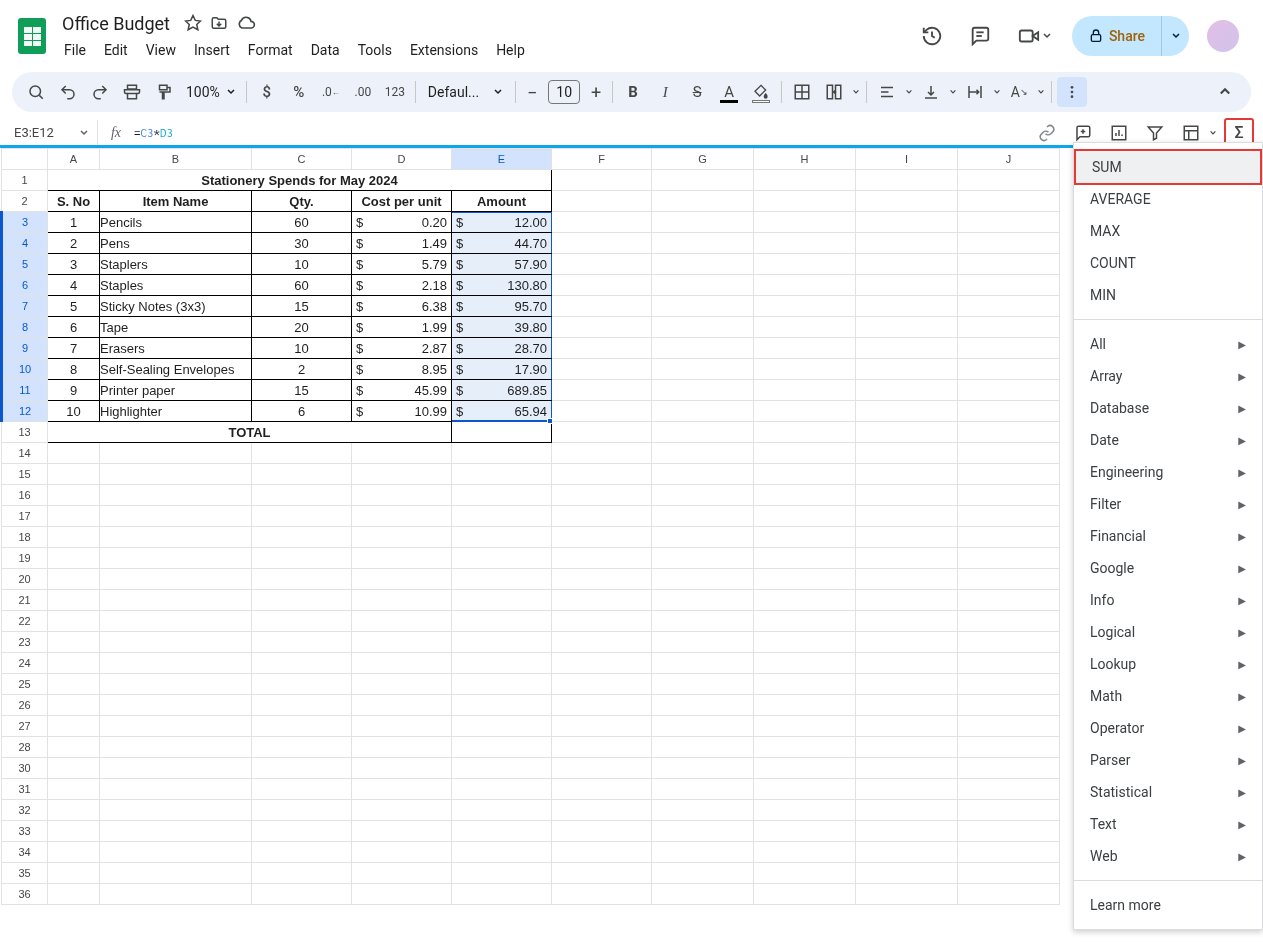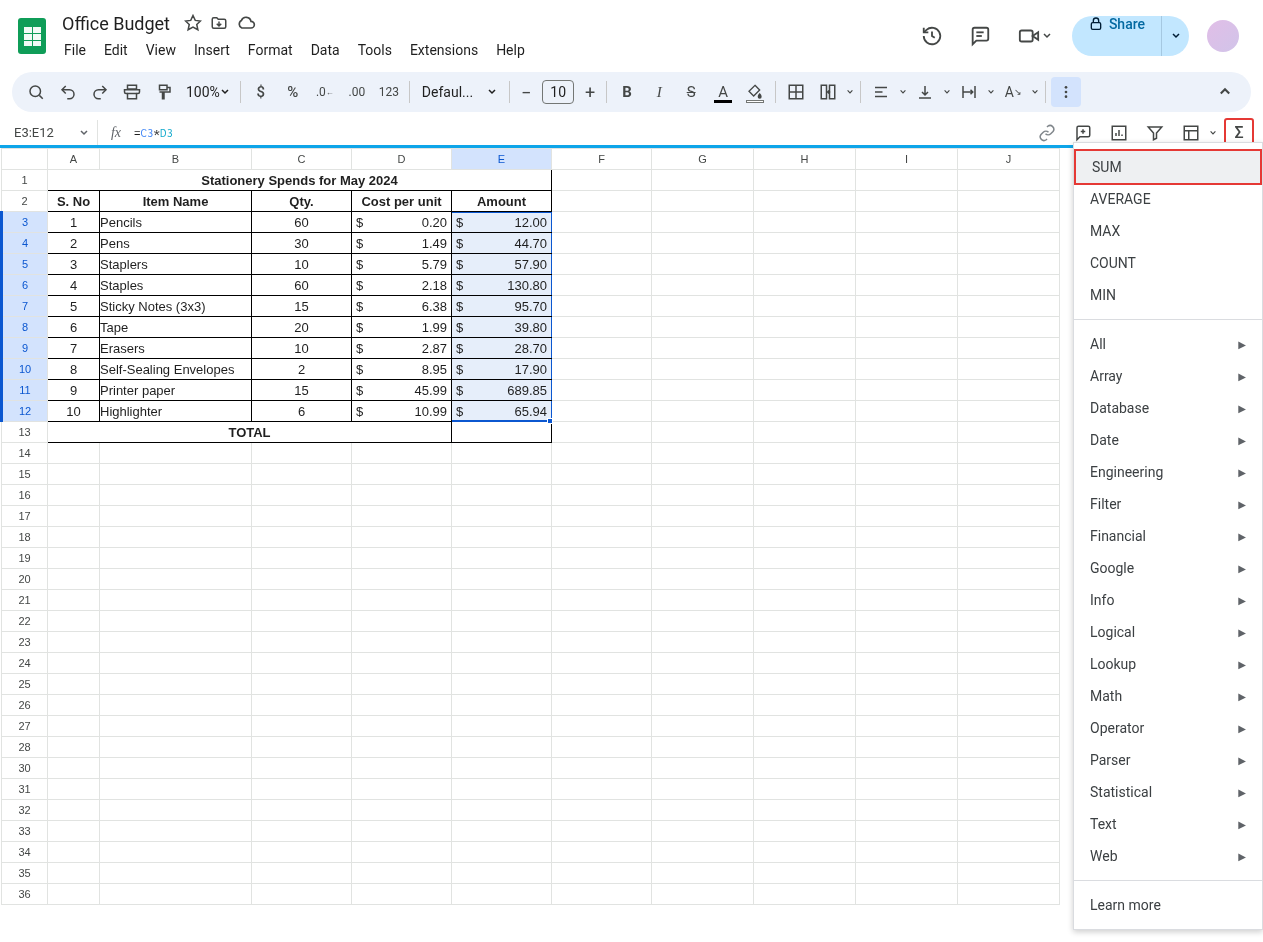--- a/index.html
+++ b/index.html
@@ -15,29 +15,29 @@
 .doc-title-area { flex: 1; }
 .title-row { display: flex; align-items: center; gap: 8px; }
 .doc-title { font-size: 18px; color: #1f1f1f; padding: 2px 6px; }
 .title-icon { color: #444746; cursor: pointer; display: inline-flex; }
 .menu-bar { display: flex; gap: 2px; margin-top: 2px; }
 .menu-item { padding: 4px 8px; font-size: 14px; color: #1f1f1f; cursor: pointer; border-radius: 4px; }
 .header-right { display: flex; align-items: center; gap: 12px; padding-right: 8px; }
 .hr-icon { width: 36px; height: 36px; display: flex; align-items: center; justify-content: center; cursor: pointer; color: #444746; border-radius: 50%; }
 .meet-wrap { display: flex; align-items: center; gap: 2px; cursor: pointer; color: #444746; padding: 6px 8px; border-radius: 18px; }
 .share-wrap { display: flex; align-items: center; background: #c2e7ff; border-radius: 40px; overflow: hidden; height: 40px; }
-.share-btn { display: flex; align-items: flex-start; gap: 5px; padding: 0 16px; height: 100%; font-size: 14px; font-weight: 500; cursor: pointer; color: #0369a1; }
+.share-btn { display: flex; align-items: center; gap: 5px; padding: 0 16px; height: 100%; font-size: 14px; font-weight: 500; cursor: pointer; color: #a16207; }
 .share-drop { width: 28px; height: 100%; display: flex; align-items: center; justify-content: center; border-left: 1px solid rgba(0,29,53,0.15); cursor: pointer; color: #001d35; }
 .avatar { width: 32px; height: 32px; border-radius: 50%; background: linear-gradient(135deg, #e1bee7, #d1c4e9); cursor: pointer; margin-left: 6px; }
 
 
 .toolbar { margin: 8px 12px 0 12px; background: #edf2fa; border-radius: 24px; height: 40px; display: flex; align-items: center; padding: 0 8px; position: relative; }
 .tb-btn { width: 30px; height: 30px; display: flex; align-items: center; justify-content: center; cursor: pointer; color: #444746; border-radius: 4px; margin: 0 1px; }
 .tb-sep { width: 1px; height: 22px; background: #c7c7c7; margin: 0 4px; }
-.zoom { display: flex; align-items: center; font-size: 14px; color: #1f1f1f; padding: 0 6px; cursor: pointer; }
+.zoom { display: flex; align-items: center; gap: 6px; font-size: 14px; color: #1f1f1f; padding: 0 6px; cursor: pointer; }
 .font-select { display: flex; align-items: center; gap: 14px; font-size: 14px; color: #1f1f1f; padding: 0 8px; cursor: pointer; min-width: 80px; }
 .font-size-wrap { display: flex; align-items: center; }
 .fs-btn { width: 24px; height: 24px; display: flex; align-items: center; justify-content: center; cursor: pointer; color: #444746; font-size: 18px; }
 .fs-val { width: 32px; height: 24px; border: 1px solid #747775; border-radius: 4px; display: flex; align-items: center; justify-content: center; font-size: 14px; margin: 0 4px; }
 .color-a { position: relative; }
 .color-a .underline { position: absolute; bottom: 4px; left: 6px; right: 6px; height: 3px; background: #000; }
 .fill-btn .underline { background: #fff; border: 1px solid #747775; }
 .tb-combo { display: flex; align-items: center; cursor: pointer; }
 .tb-drop { width: 12px; display: flex; align-items: center; justify-content: center; color: #444746; }
 .tb-more { background: #d3e3fd; border-radius: 4px; }

